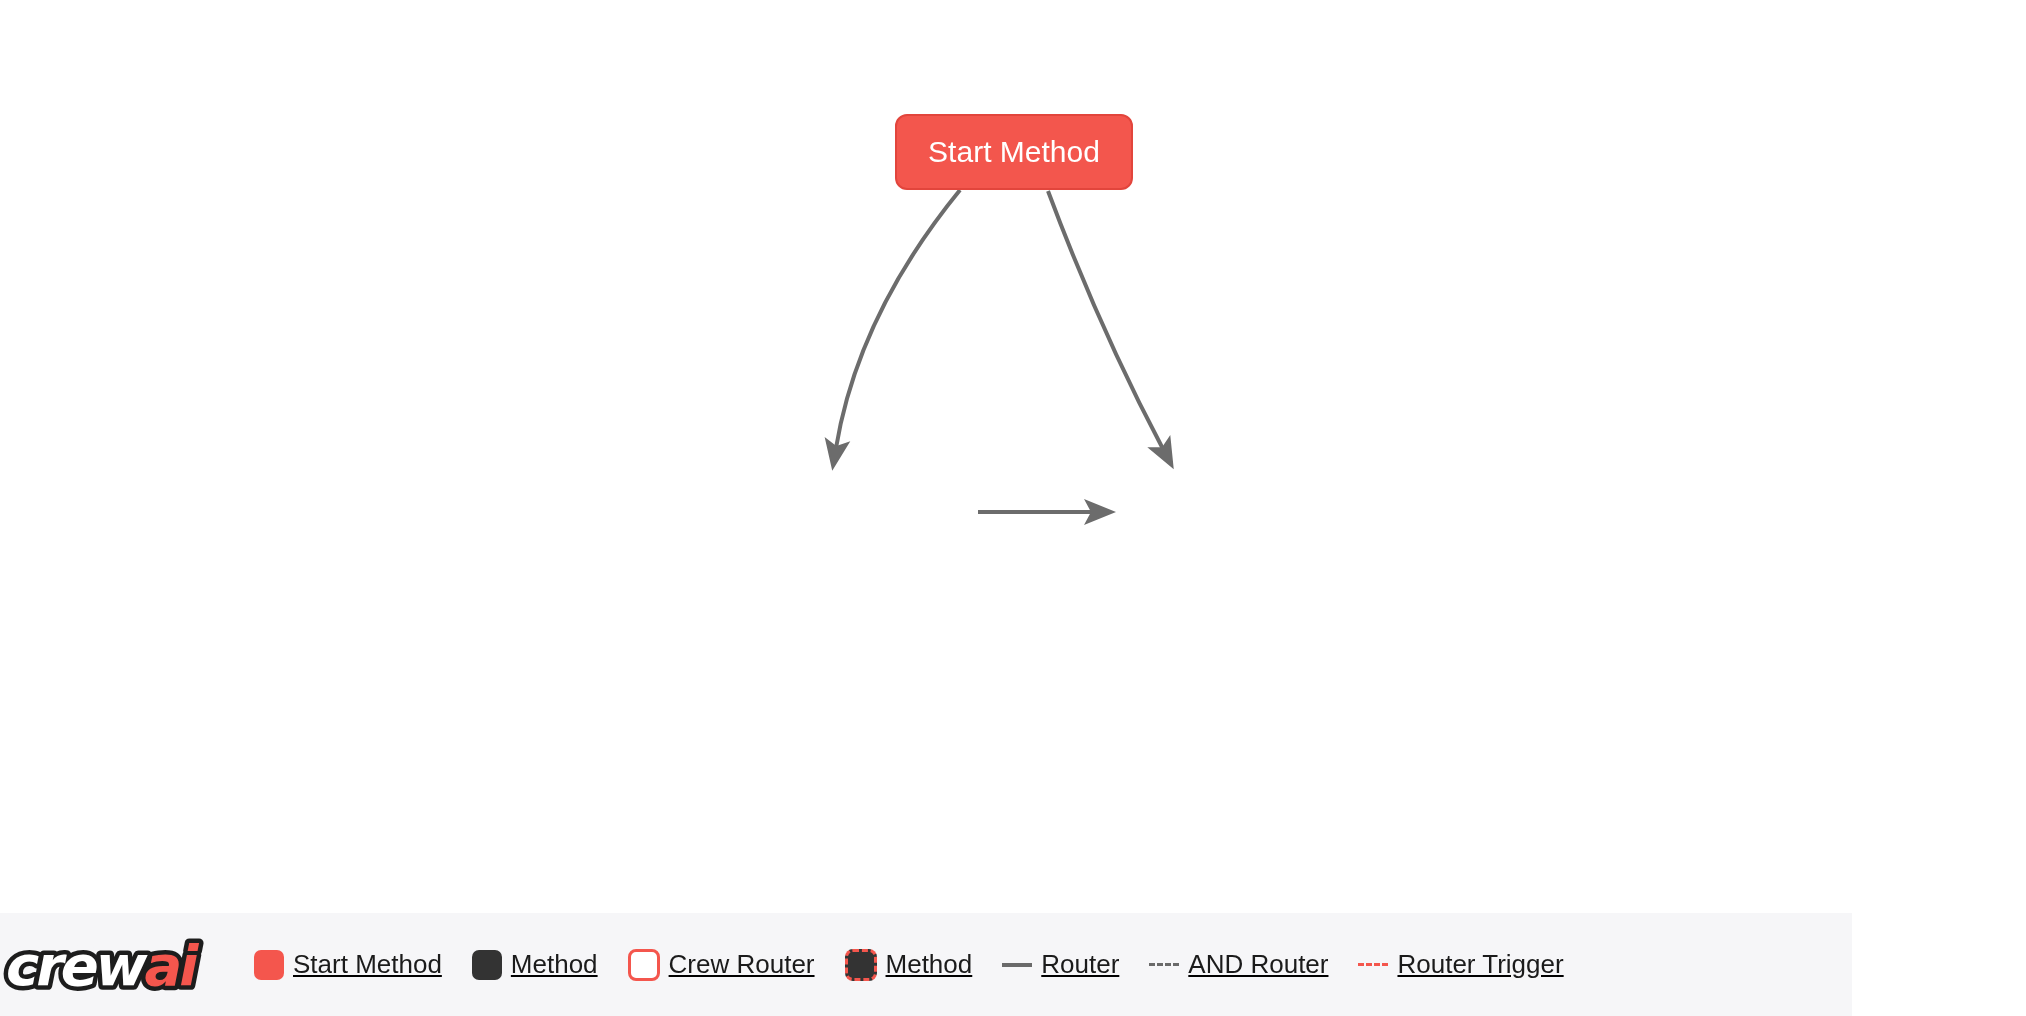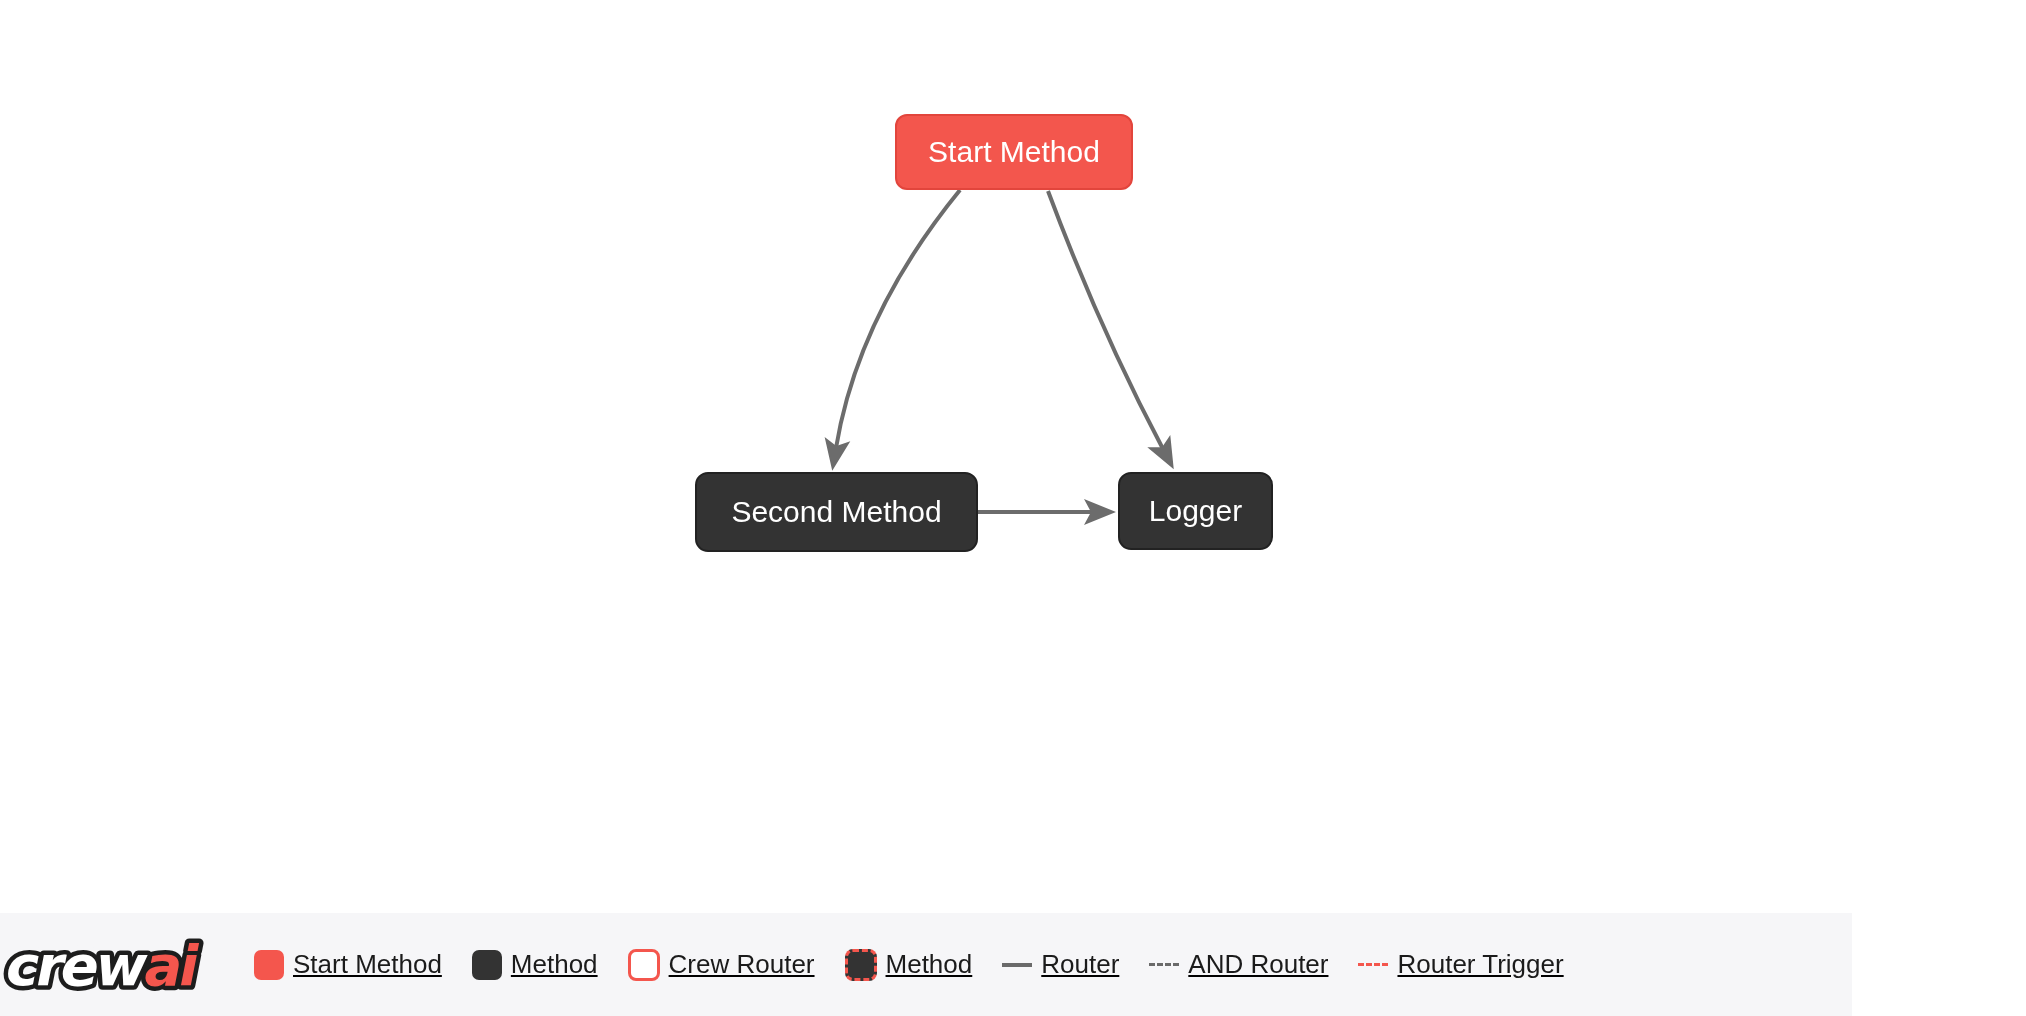--- a/index.html
+++ b/index.html
@@ -79,26 +79,20 @@
       </marker>
     </defs>
     <path class="edge-path" d="M960,190 Q858,315 836,448" marker-end="url(#arrowhead)"></path>
     <path class="edge-path" d="M1048,191 Q1100,330 1163,449" marker-end="url(#arrowhead)"></path>
     <path class="edge-path" d="M978,512 L1093,512" marker-end="url(#arrowhead)"></path>
   </svg>
 
   <div class="node node-start">
     <span>Start Method</span>
   </div>
-  <div class="node node-second">
-    <span>Second Method</span>
-  </div>
-  <div class="node node-logger">
-    <span>Logger</span>
-  </div>
 
   <div class="footer">
 
     <svg class="logo-wrap" viewBox="0 0 222 72">
       <g font-family="'DejaVu Sans', sans-serif" font-weight="bold" font-style="italic" font-size="56" letter-spacing="-3">
         <text x="6" y="56" fill="none" stroke="#F6F6F8" stroke-width="18" stroke-linejoin="round"><tspan>crew</tspan><tspan>ai</tspan></text>
         <text x="6" y="56" fill="none" stroke="#1D1D1D" stroke-width="9" stroke-linejoin="round"><tspan>crew</tspan><tspan>ai</tspan></text>
         <text x="6" y="56"><tspan fill="#FFFFFF">crew</tspan><tspan fill="#F4564D">ai</tspan></text>
       </g>
     </svg>

